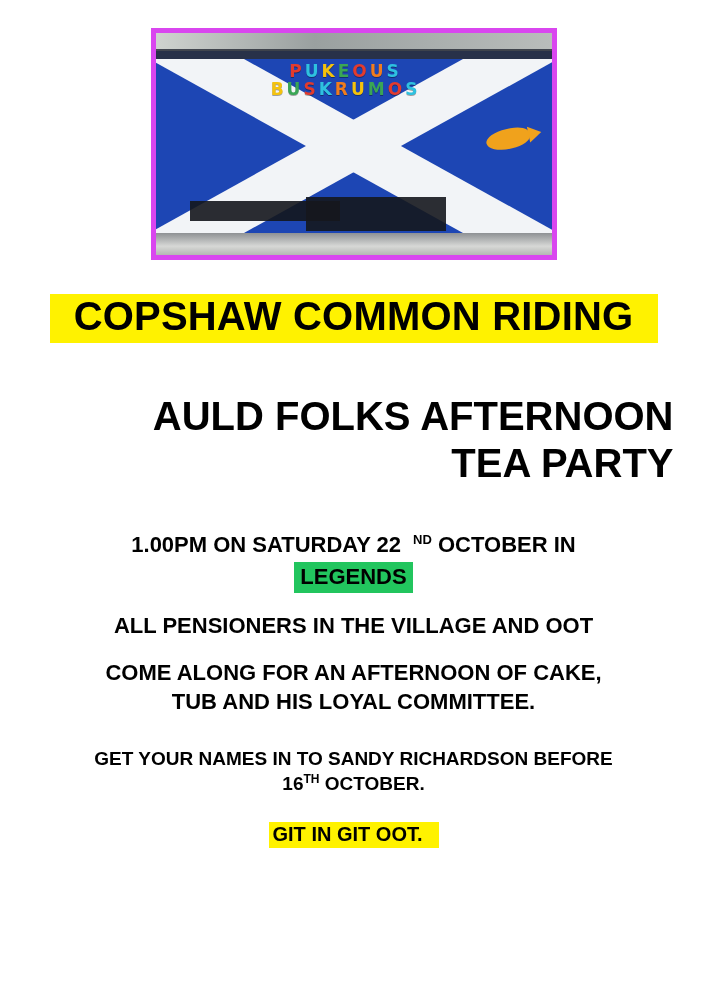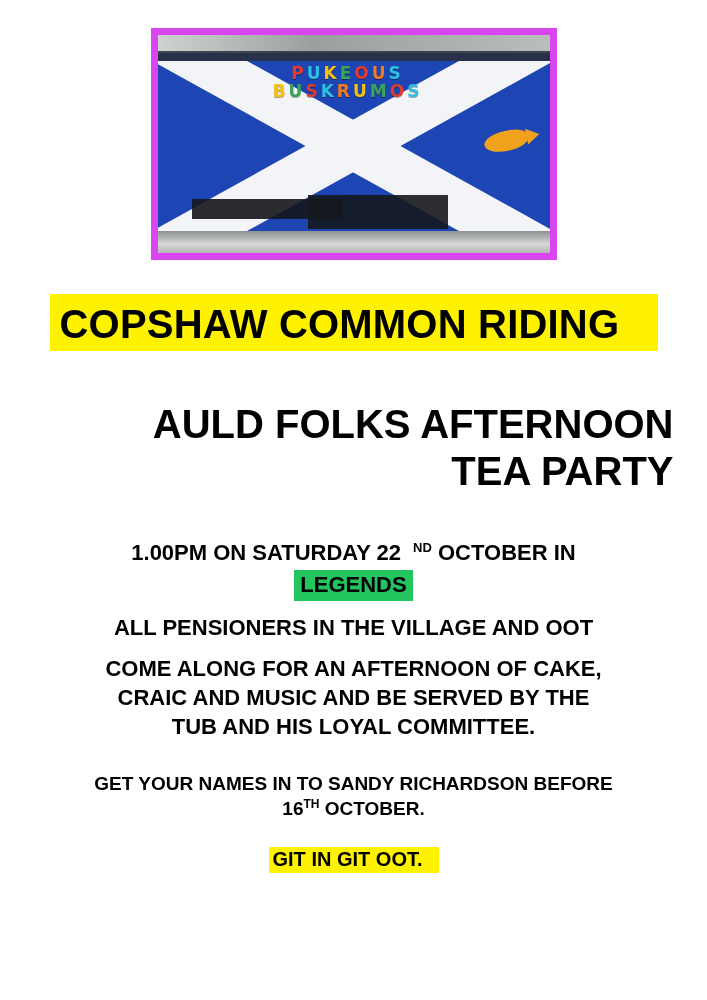--- a/index.html
+++ b/index.html
@@ -25,21 +25,21 @@
   }
 
   
   .photo {
     position: relative;
     width: 406px;
     height: 232px;
     margin-top: 28px;
     background: #1b3fa0;
     overflow: hidden;
-    border: 7px solid #d946ef;
+    border: 5px solid #d946ef;
     box-sizing: border-box;
   }
   .photo .sky-strip {
     position: absolute;
     top: 0; left: 0; right: 0;
     height: 18px;
     background: linear-gradient(to right, #cfd3cf 0%, #9aa0a0 40%, #b9bdbb 100%);
   }
   .photo .banner-top {
     position: absolute;
@@ -126,23 +126,24 @@
     left: 0; right: 0; bottom: 0;
     height: 22px;
     background: linear-gradient(to bottom, #8e9194 0%, #d7d8d6 60%, #b4b6b3 100%);
     z-index: 6;
   }
 
   
   .title-band {
     margin-top: 34px;
     background: #fff200;
-    padding: 9px 10px 6px 10px;
+    padding: 1px 10px 6px 10px;
     width: 608px;
     box-sizing: border-box;
+    text-align: center;
   }
   .title-band .title {
     font-size: 40px;
     font-weight: bold;
     letter-spacing: .2px;
     line-height: 1.05;
     white-space: nowrap;
   }
 
   .headline {
@@ -164,21 +165,21 @@
   }
   .when sup { font-size: 13px; vertical-align: super; padding-left: 12px; }
   .venue {
     background: #22c55e;
     padding: 1px 6px 2px 6px;
     display: inline-block;
     margin-top: 2px;
   }
 
   .para {
-    margin-top: 12px;
+    margin-top: 18px;
     font-size: 22px;
     font-weight: bold;
     text-align: center;
     line-height: 1.32;
     width: 620px;
   }
   .para.small {
     font-size: 19px;
     margin-top: 30px;
     width: 640px;
@@ -231,21 +232,20 @@
       <span class="venue">LEGENDS</span>
     </div>
   </div>
 
   <div class="para">
     <div>ALL PENSIONERS IN THE VILLAGE AND OOT</div>
   </div>
 
   <div class="para">
     <div>COME ALONG FOR AN AFTERNOON OF CAKE,</div>
-    <div>CRAIC AND MUSIC AND BE SERVED BY THE</div>
     <div>TUB AND HIS LOYAL COMMITTEE.</div>
   </div>
 
   <div class="para small">
     <div>GET YOUR NAMES IN TO SANDY RICHARDSON BEFORE</div>
     <div><span>16</span><sup>TH</sup><span> OCTOBER.</span></div>
   </div>
 
   <div class="footer-band">
     <span class="git">GIT IN GIT OOT.</span>

